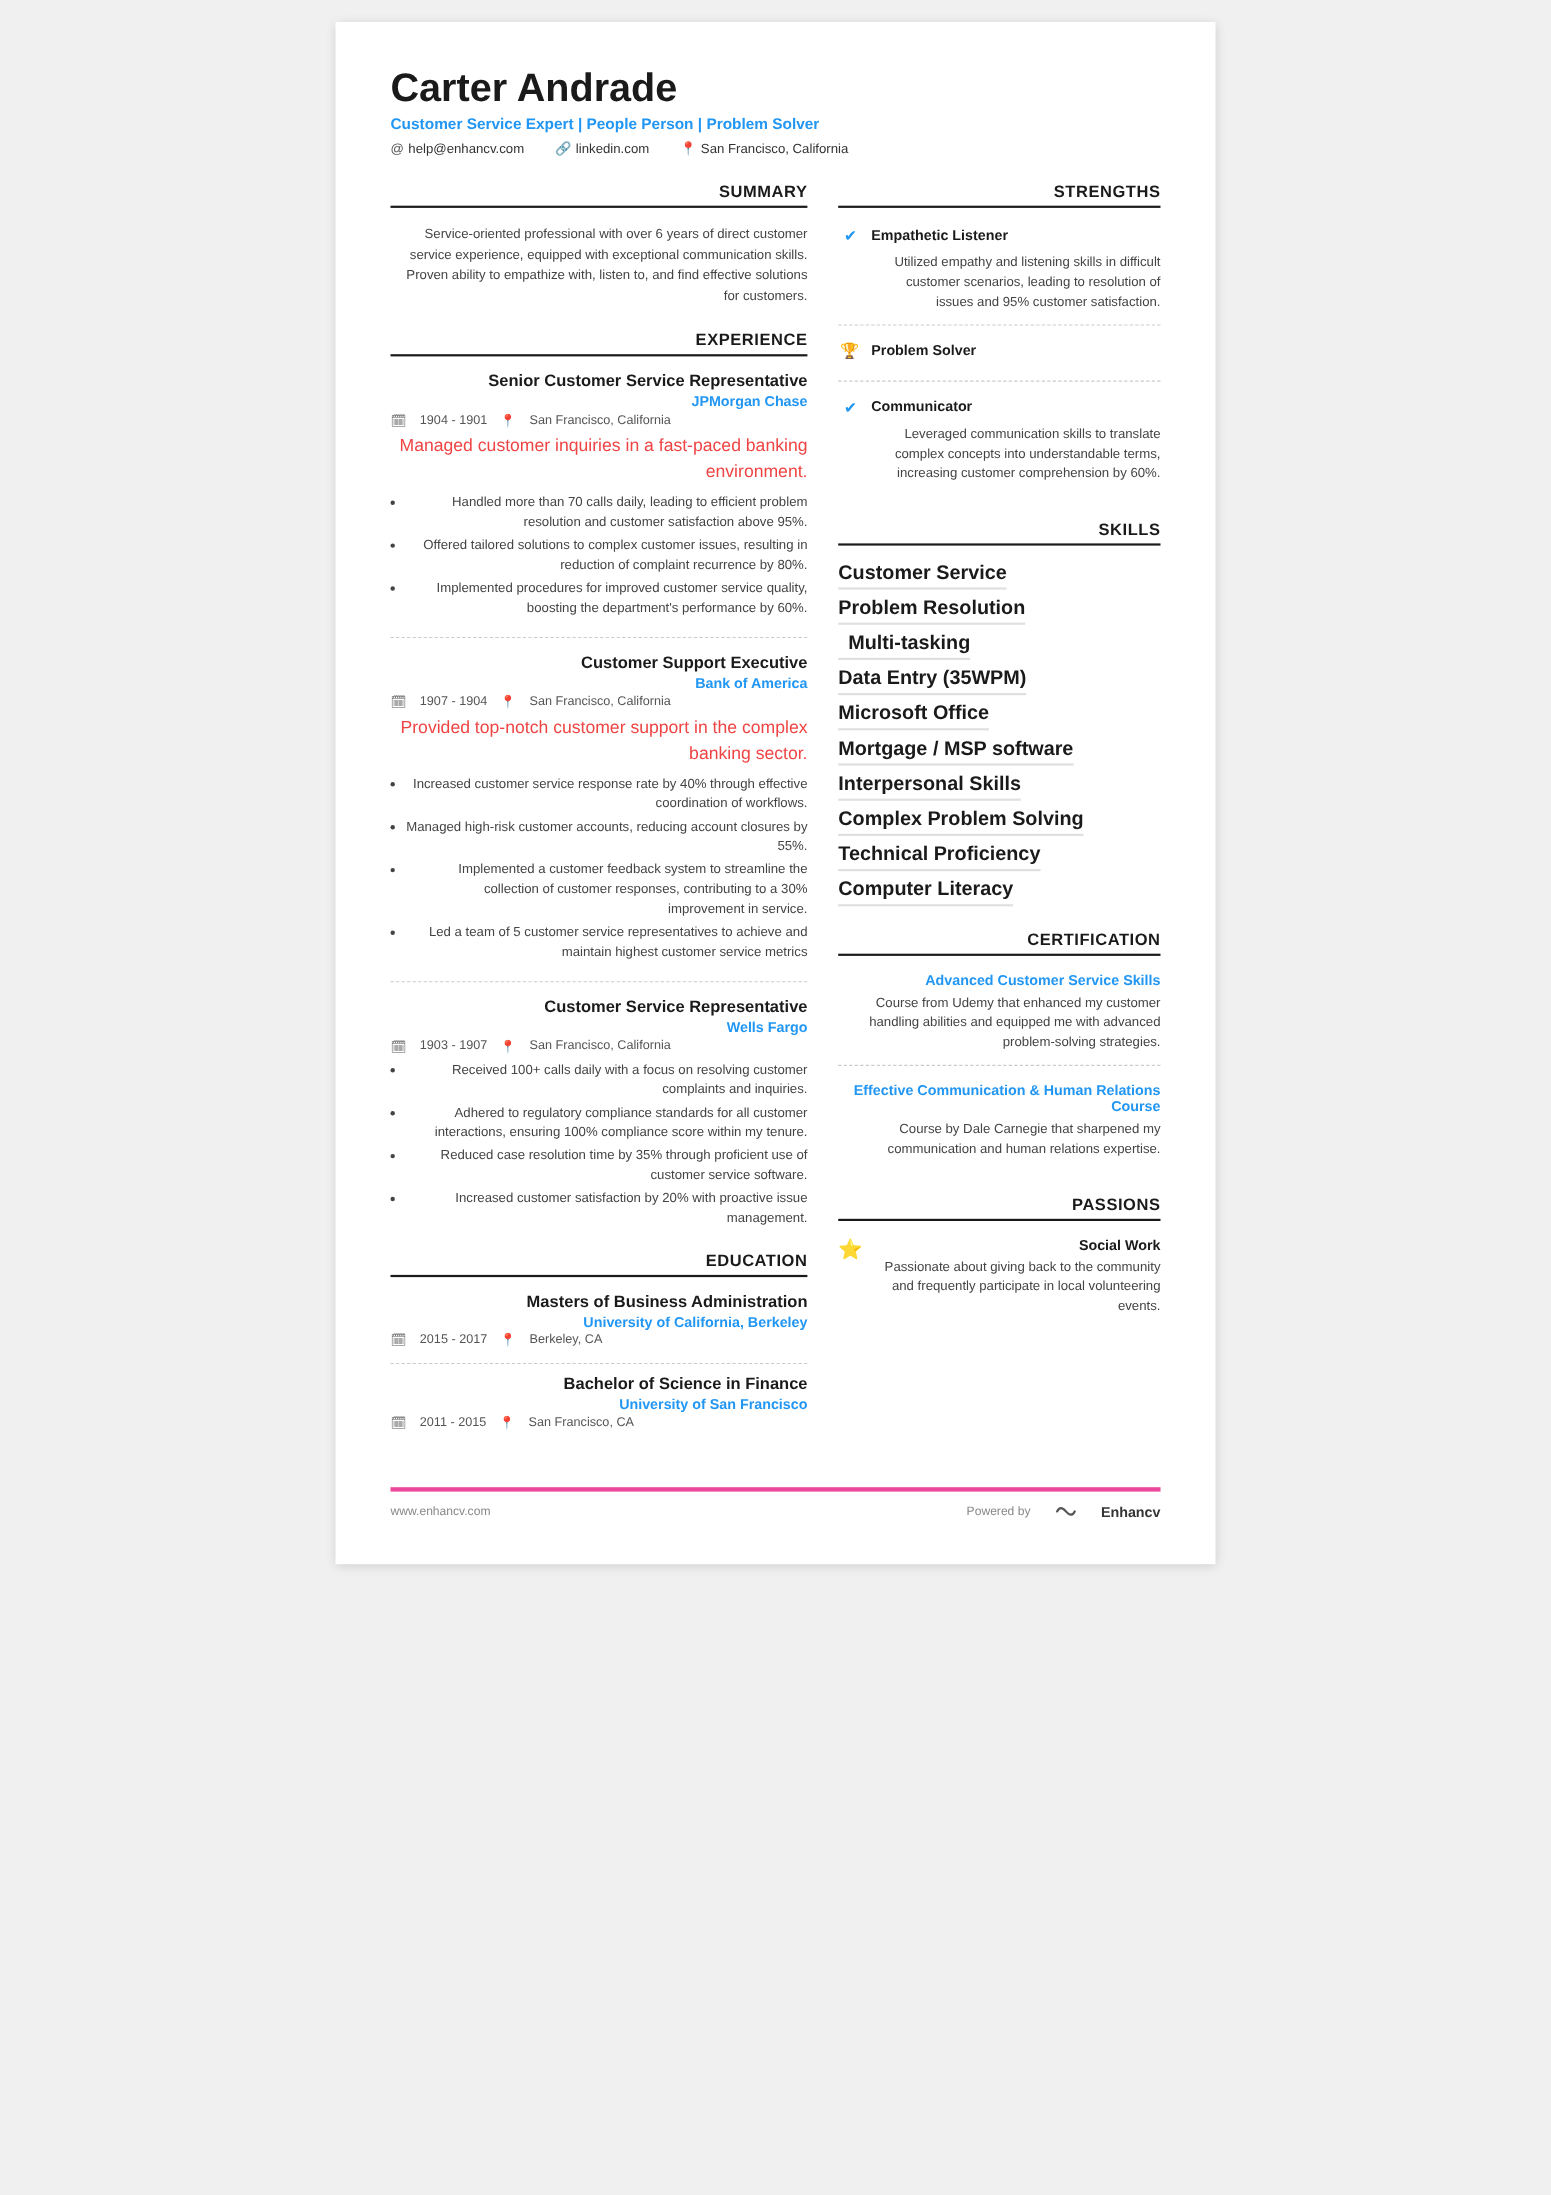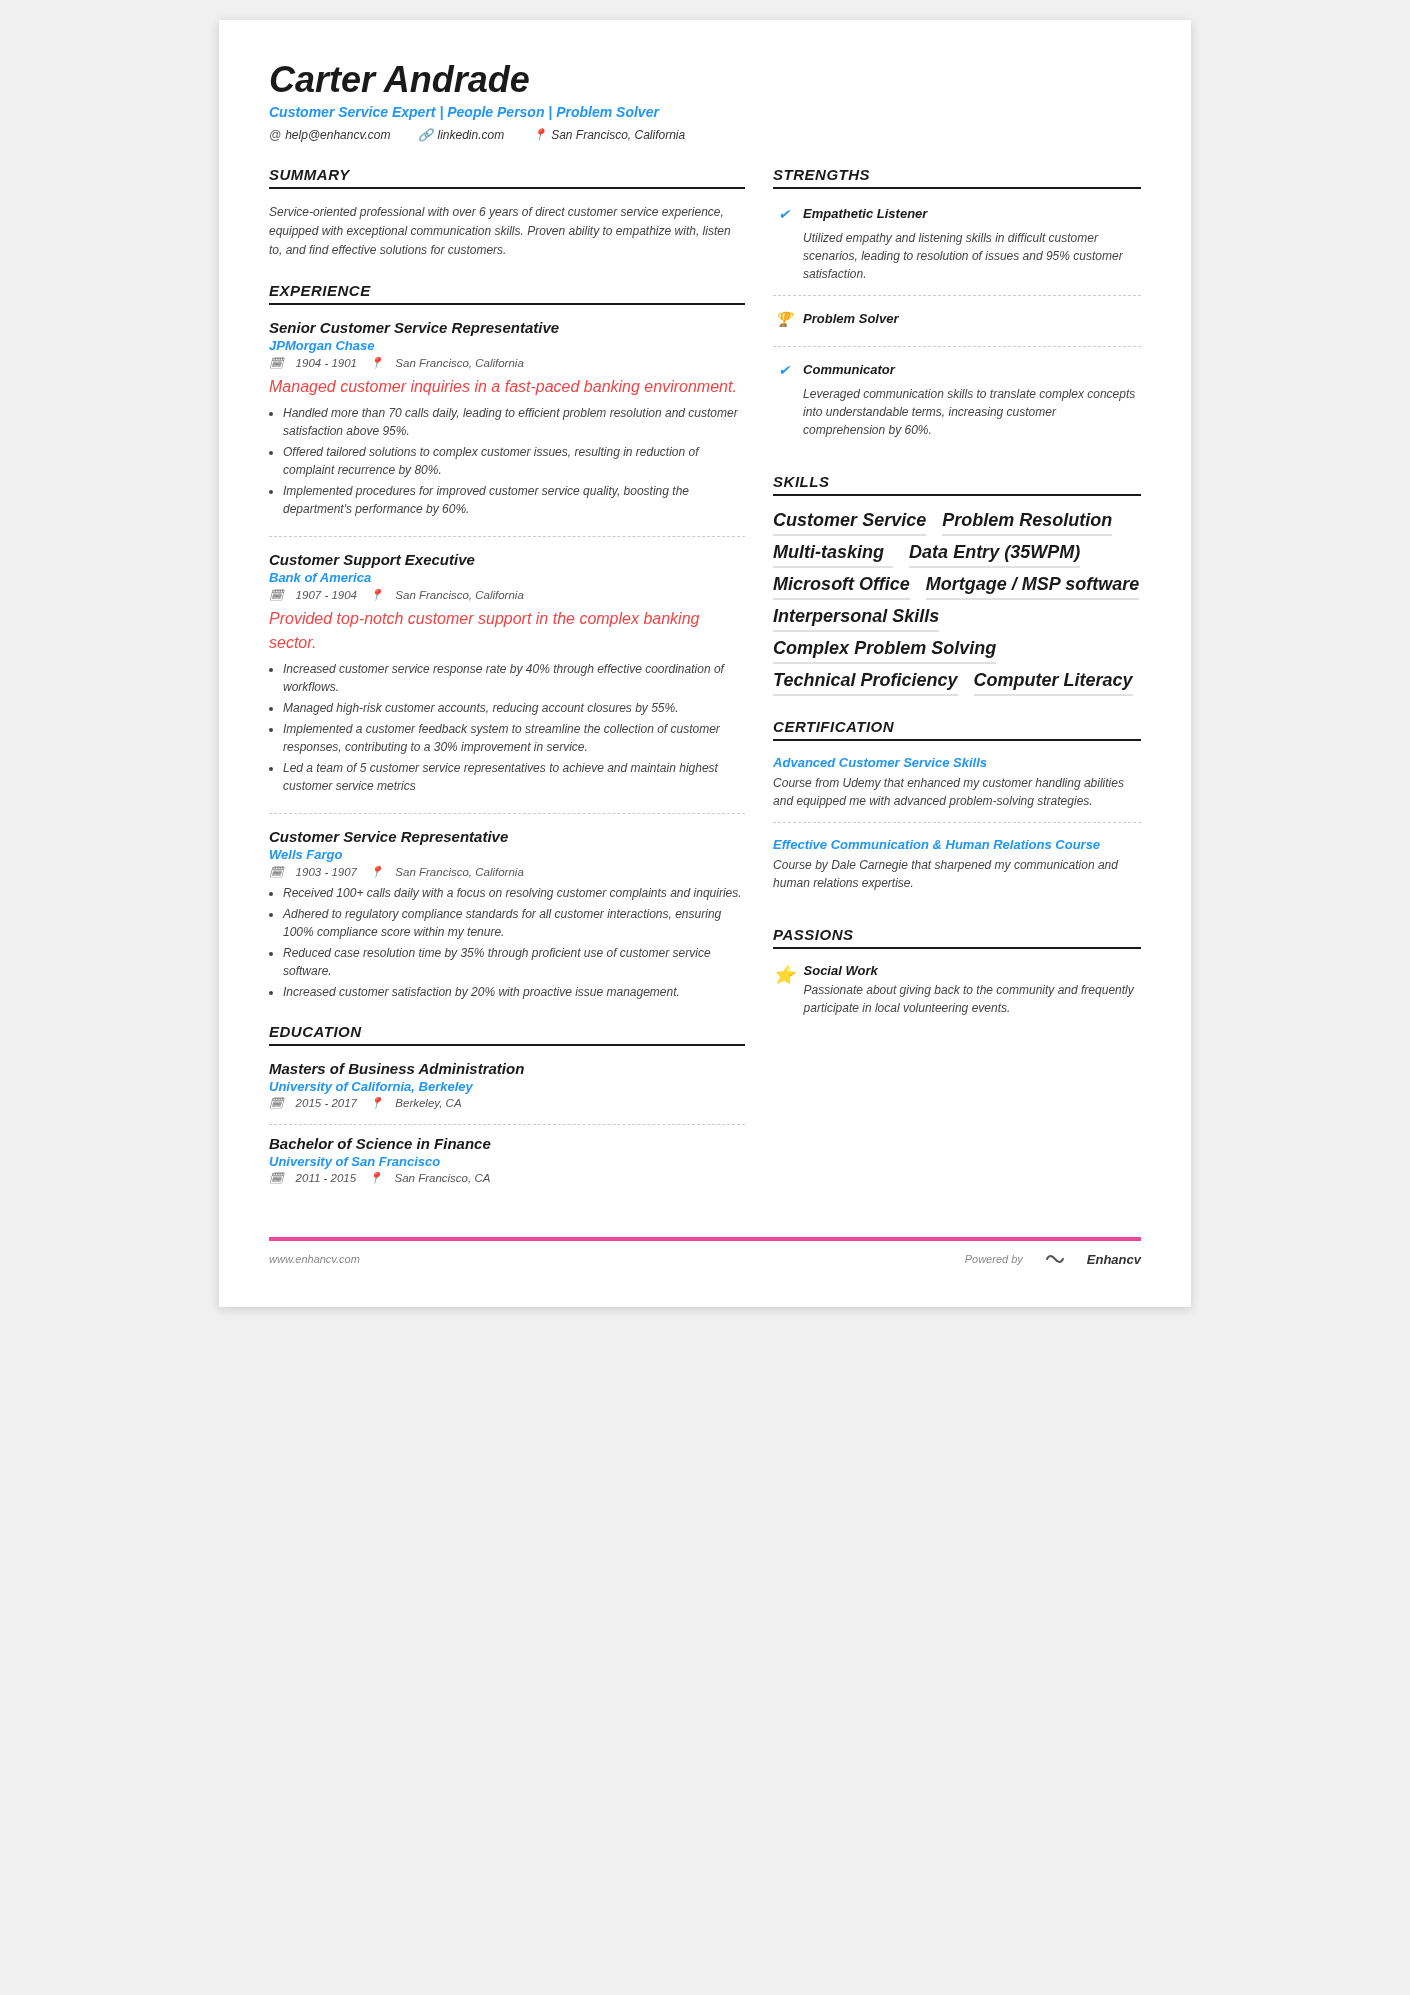--- a/index.html
+++ b/index.html
@@ -5,25 +5,24 @@
     * { margin: 0; padding: 0; box-sizing: border-box; }
     body {
       font-family: Arial, sans-serif;
       background: #f0f0f0;
       display: flex;
       justify-content: center;
       align-items: flex-start;
       padding: 20px;
     }
     .page {
-      width: 972px;
+      width: 800px;
       background: #fff;
       padding: 40px 50px 40px 50px;
       box-shadow: 0 2px 10px rgba(0,0,0,0.15);
-      font-style: italic;
     }
     
     .header { margin-bottom: 24px; }
     .name {
       font-size: 36px;
       font-weight: 900;
       color: #1a1a1a;
       line-height: 1.1;
     }
     .tagline {
@@ -44,20 +43,21 @@
       display: flex;
       align-items: center;
       gap: 4px;
     }
     .contact-icon { color: #555; font-size: 12px; }
 
     
     .columns {
       display: flex;
       gap: 28px;
+      text-align: right;
     }
     .left-col { flex: 1.1; }
     .right-col { flex: 0.85; }
 
     
     .section { margin-bottom: 22px; }
     .section-title {
       font-size: 15px;
       font-weight: 900;
       text-transform: uppercase;

